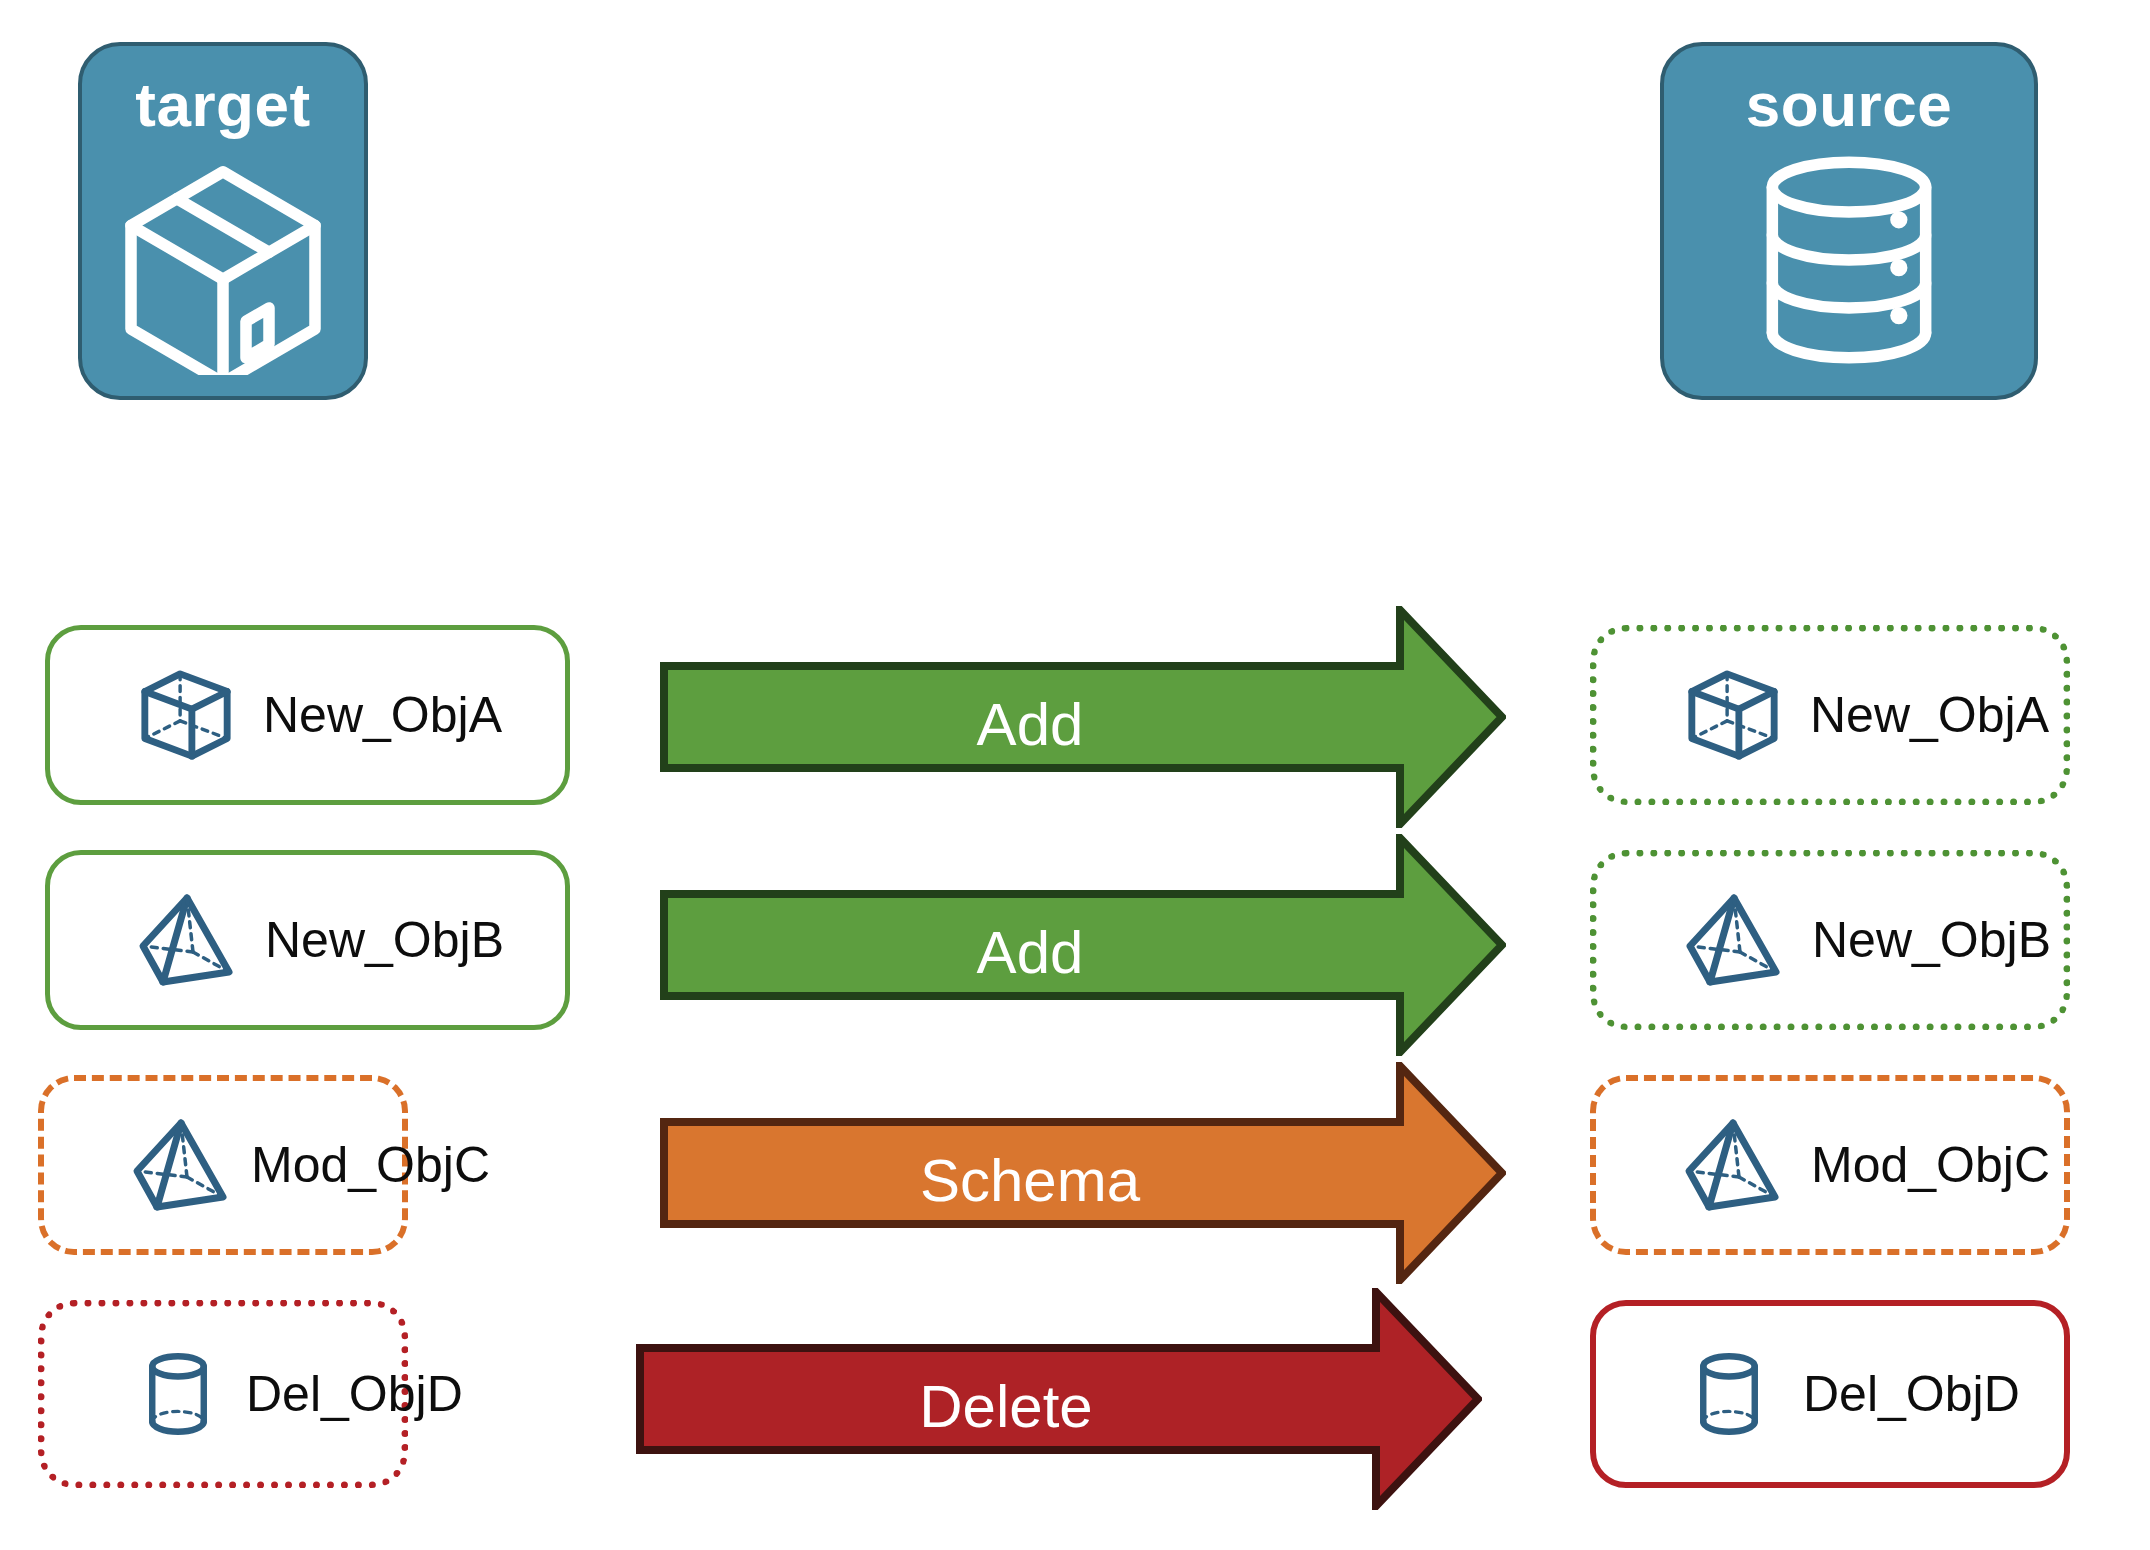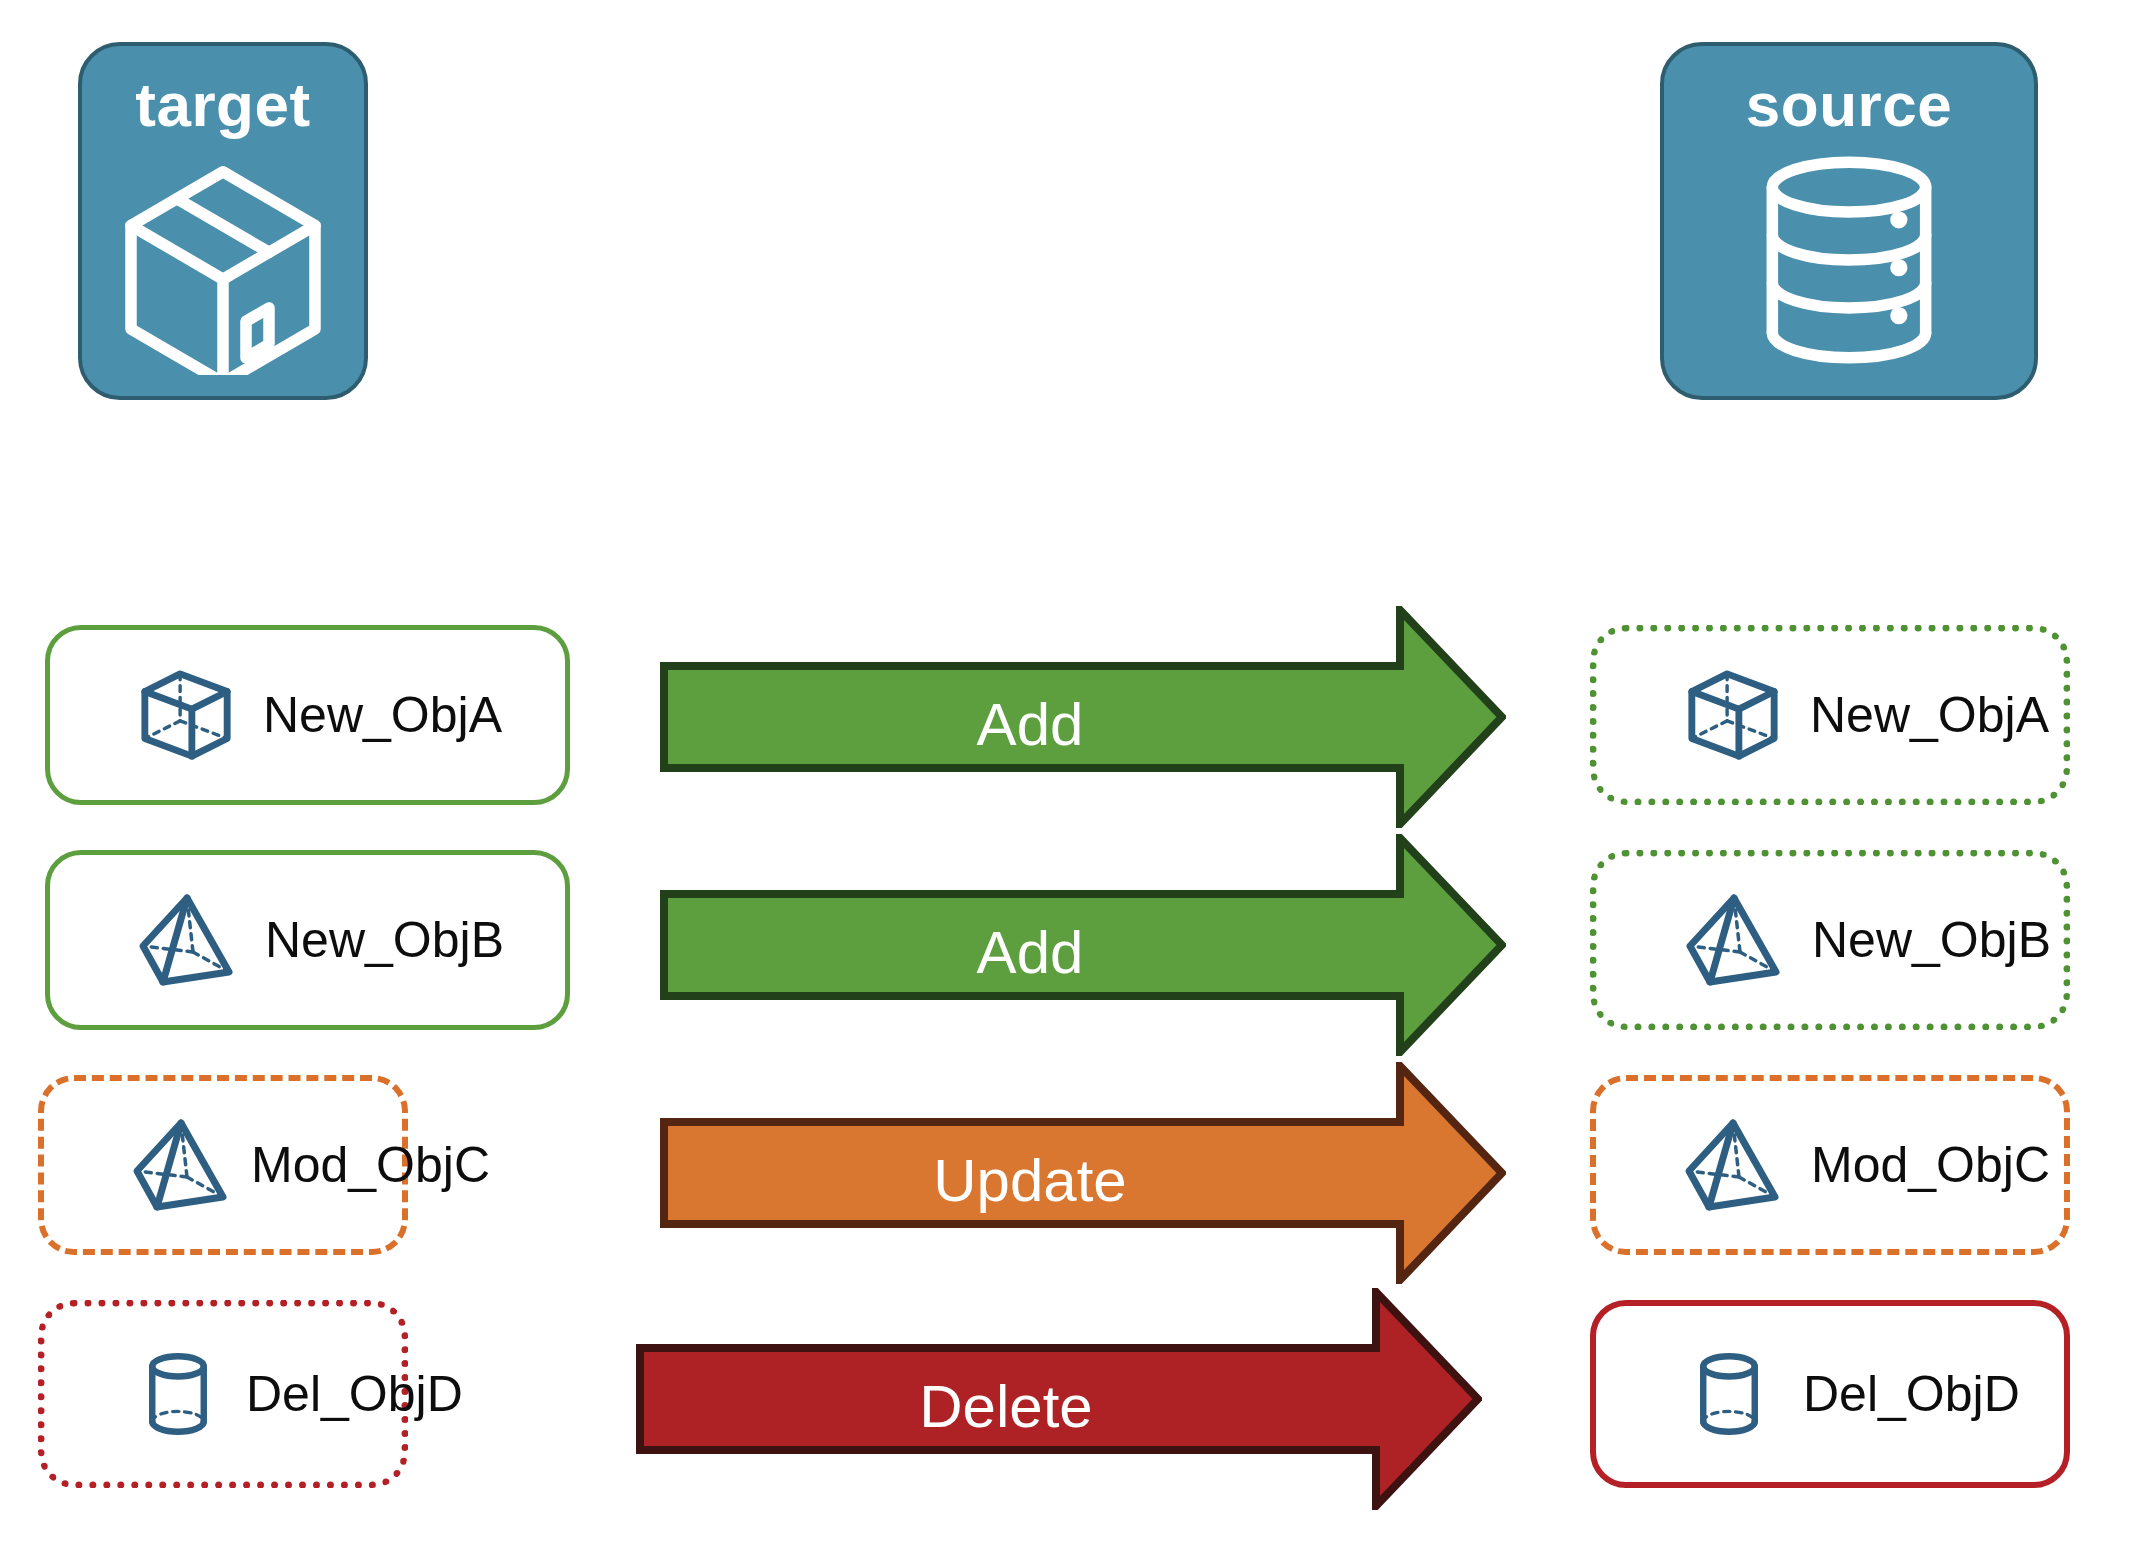--- a/index.html
+++ b/index.html
@@ -227,21 +227,21 @@
         </g>
       </svg>
     </span>
     <span class="obj-label" style="margin-left:20px;">Mod_ObjC</span>
   </div>
 
   <div class="action-arrow" style="left:660px; top:1062px; width:846px; height:222px;">
     <svg width="846" height="222" viewBox="0 0 846 222" preserveAspectRatio="none">
       <polygon points="4,60 740,60 740,4 842,111 740,218 740,162 4,162" fill="#d9762f" stroke="#542611" stroke-width="8" stroke-linejoin="miter"></polygon>
     </svg>
-    <div class="action-label" style="left:0; top:84px; width:740px;">Update</div>
+    <div class="action-label" style="left:0; top:84px; width:740px;">Schema</div>
   </div>
 
   <div class="obj-card bd-dashed-orange" style="left:1590px; top:1075px; width:480px; height:180px;">
     <span class="obj-icon">
       <svg width="100" height="100" viewBox="0 0 100 100">
         <g fill="none" stroke="#2e5f82" stroke-width="7" stroke-linejoin="round" stroke-linecap="round">
           <path d="M50 8 L92 82 L26 92 L6 56 Z"></path>
           <path d="M50 8 L26 92"></path>
         </g>
         <g fill="none" stroke="#2e5f82" stroke-width="3.5" stroke-dasharray="6 6" stroke-linecap="round">

